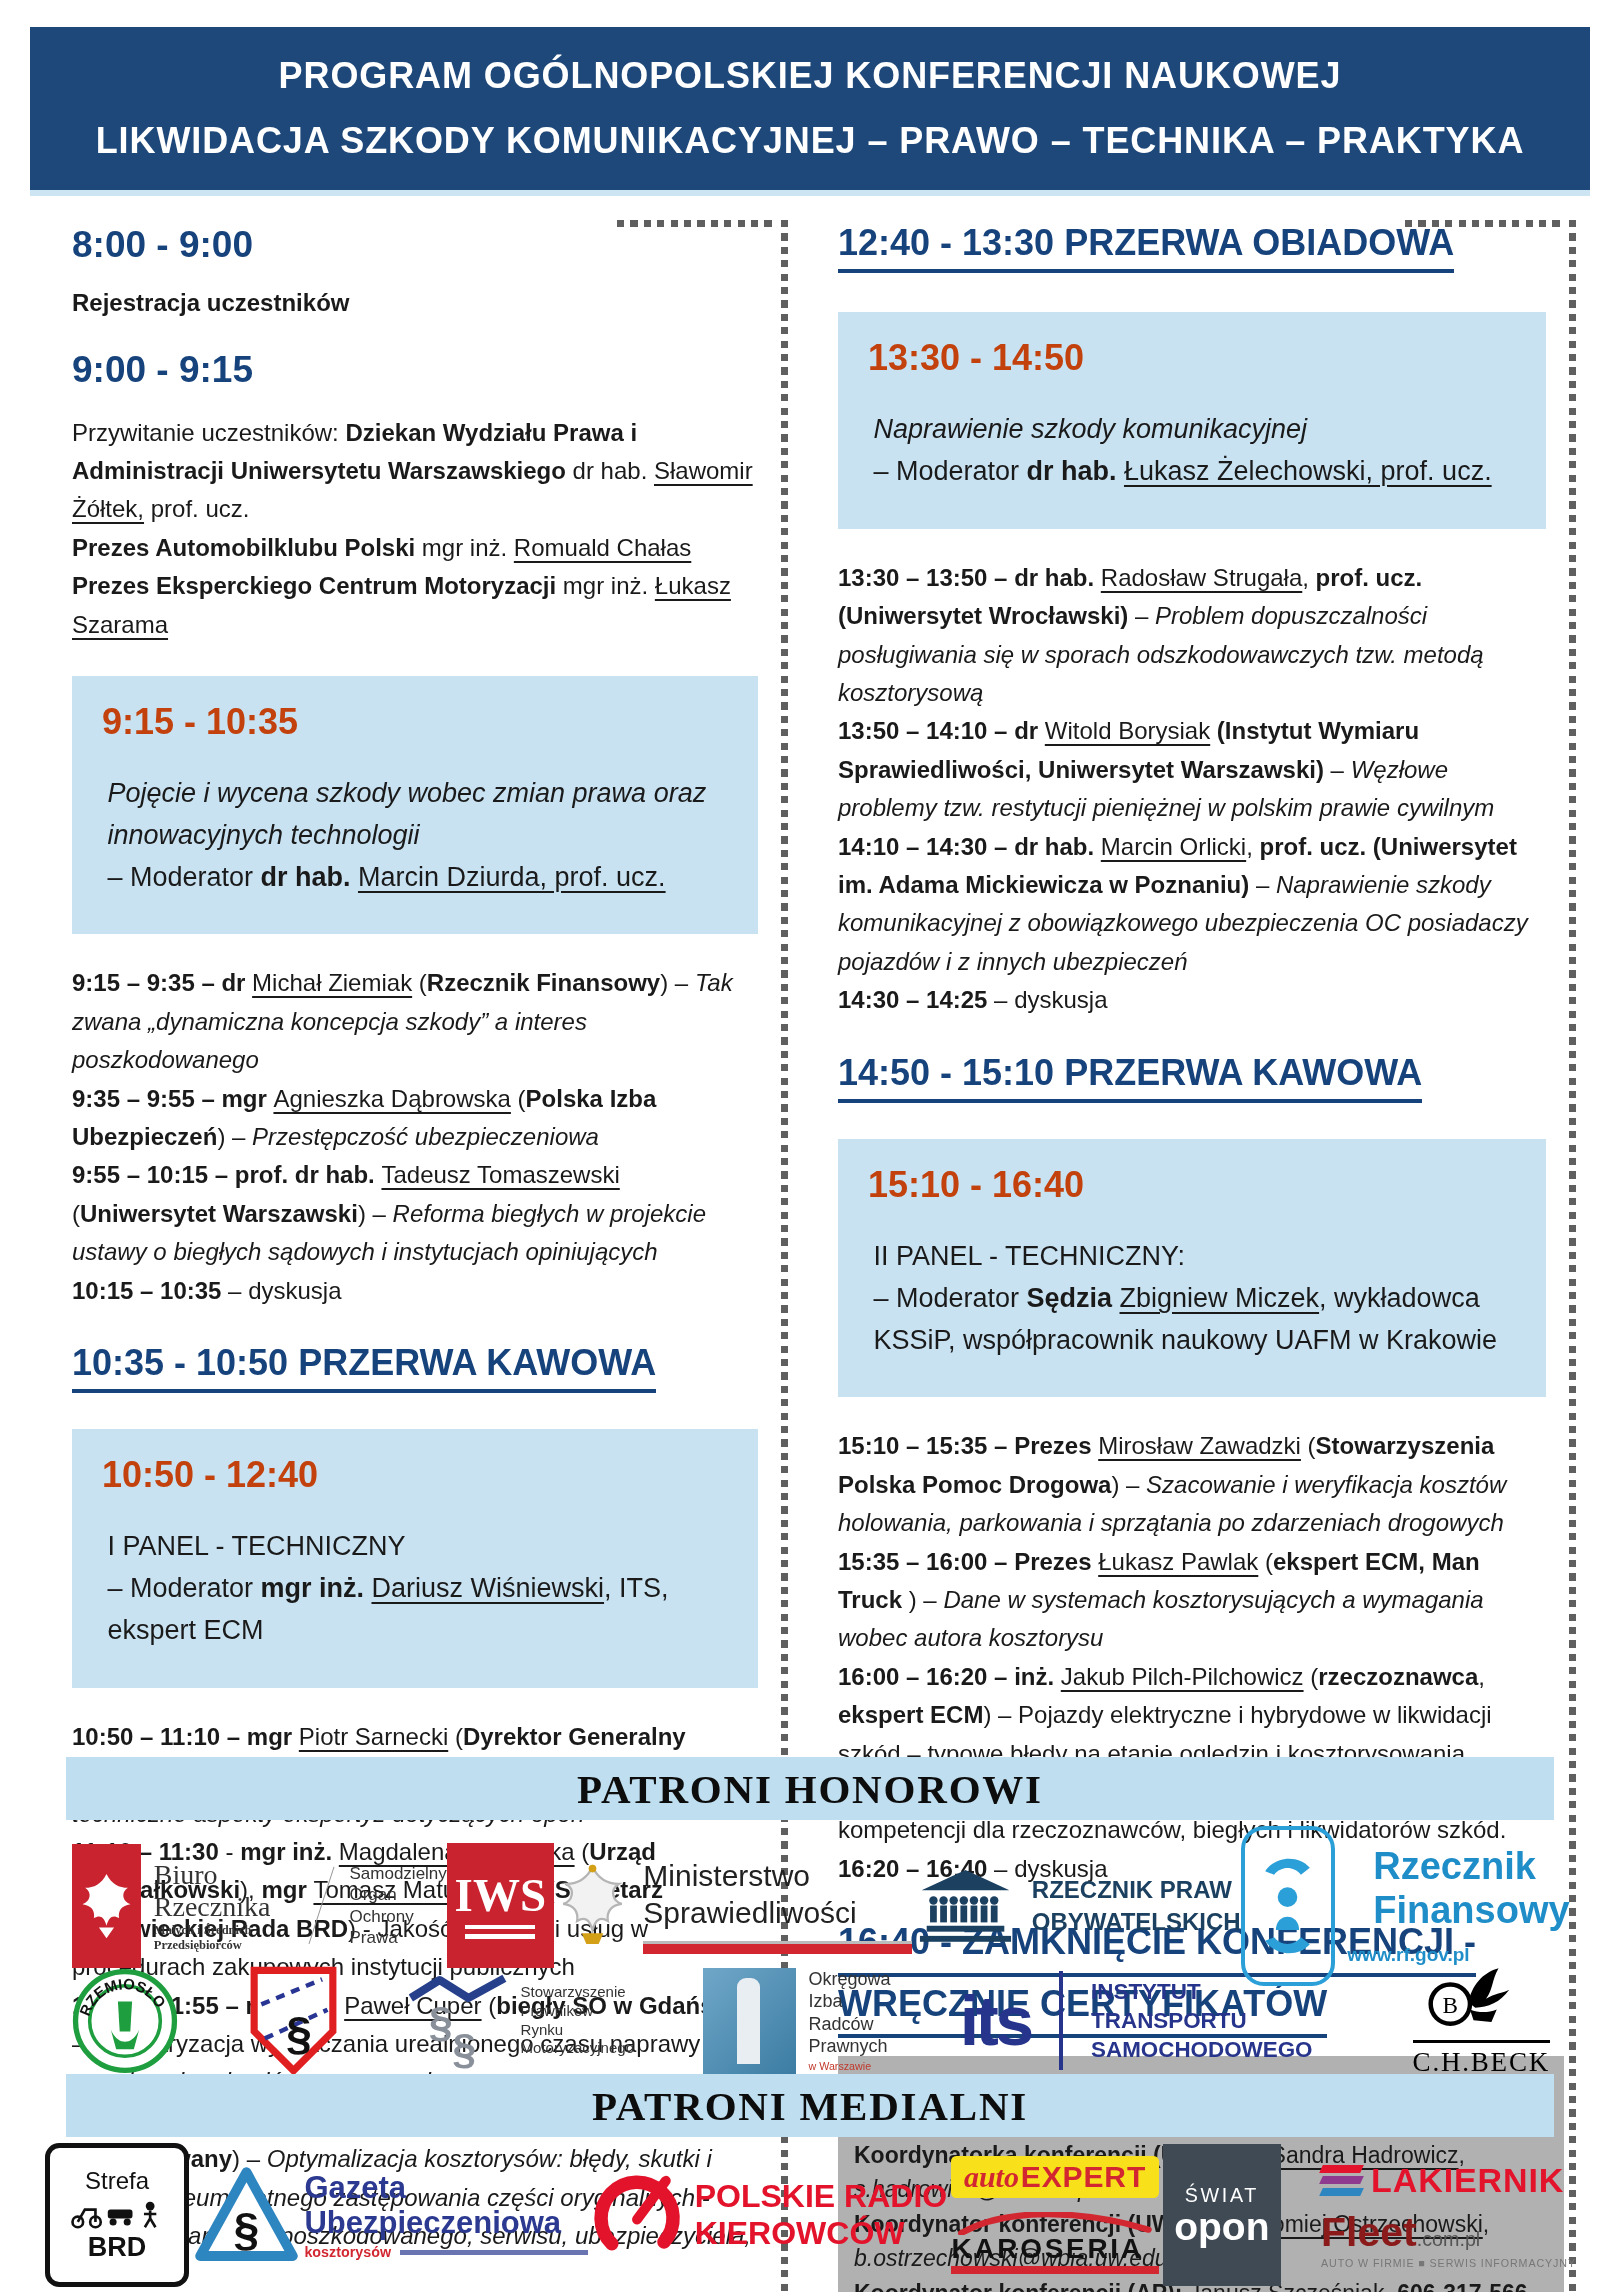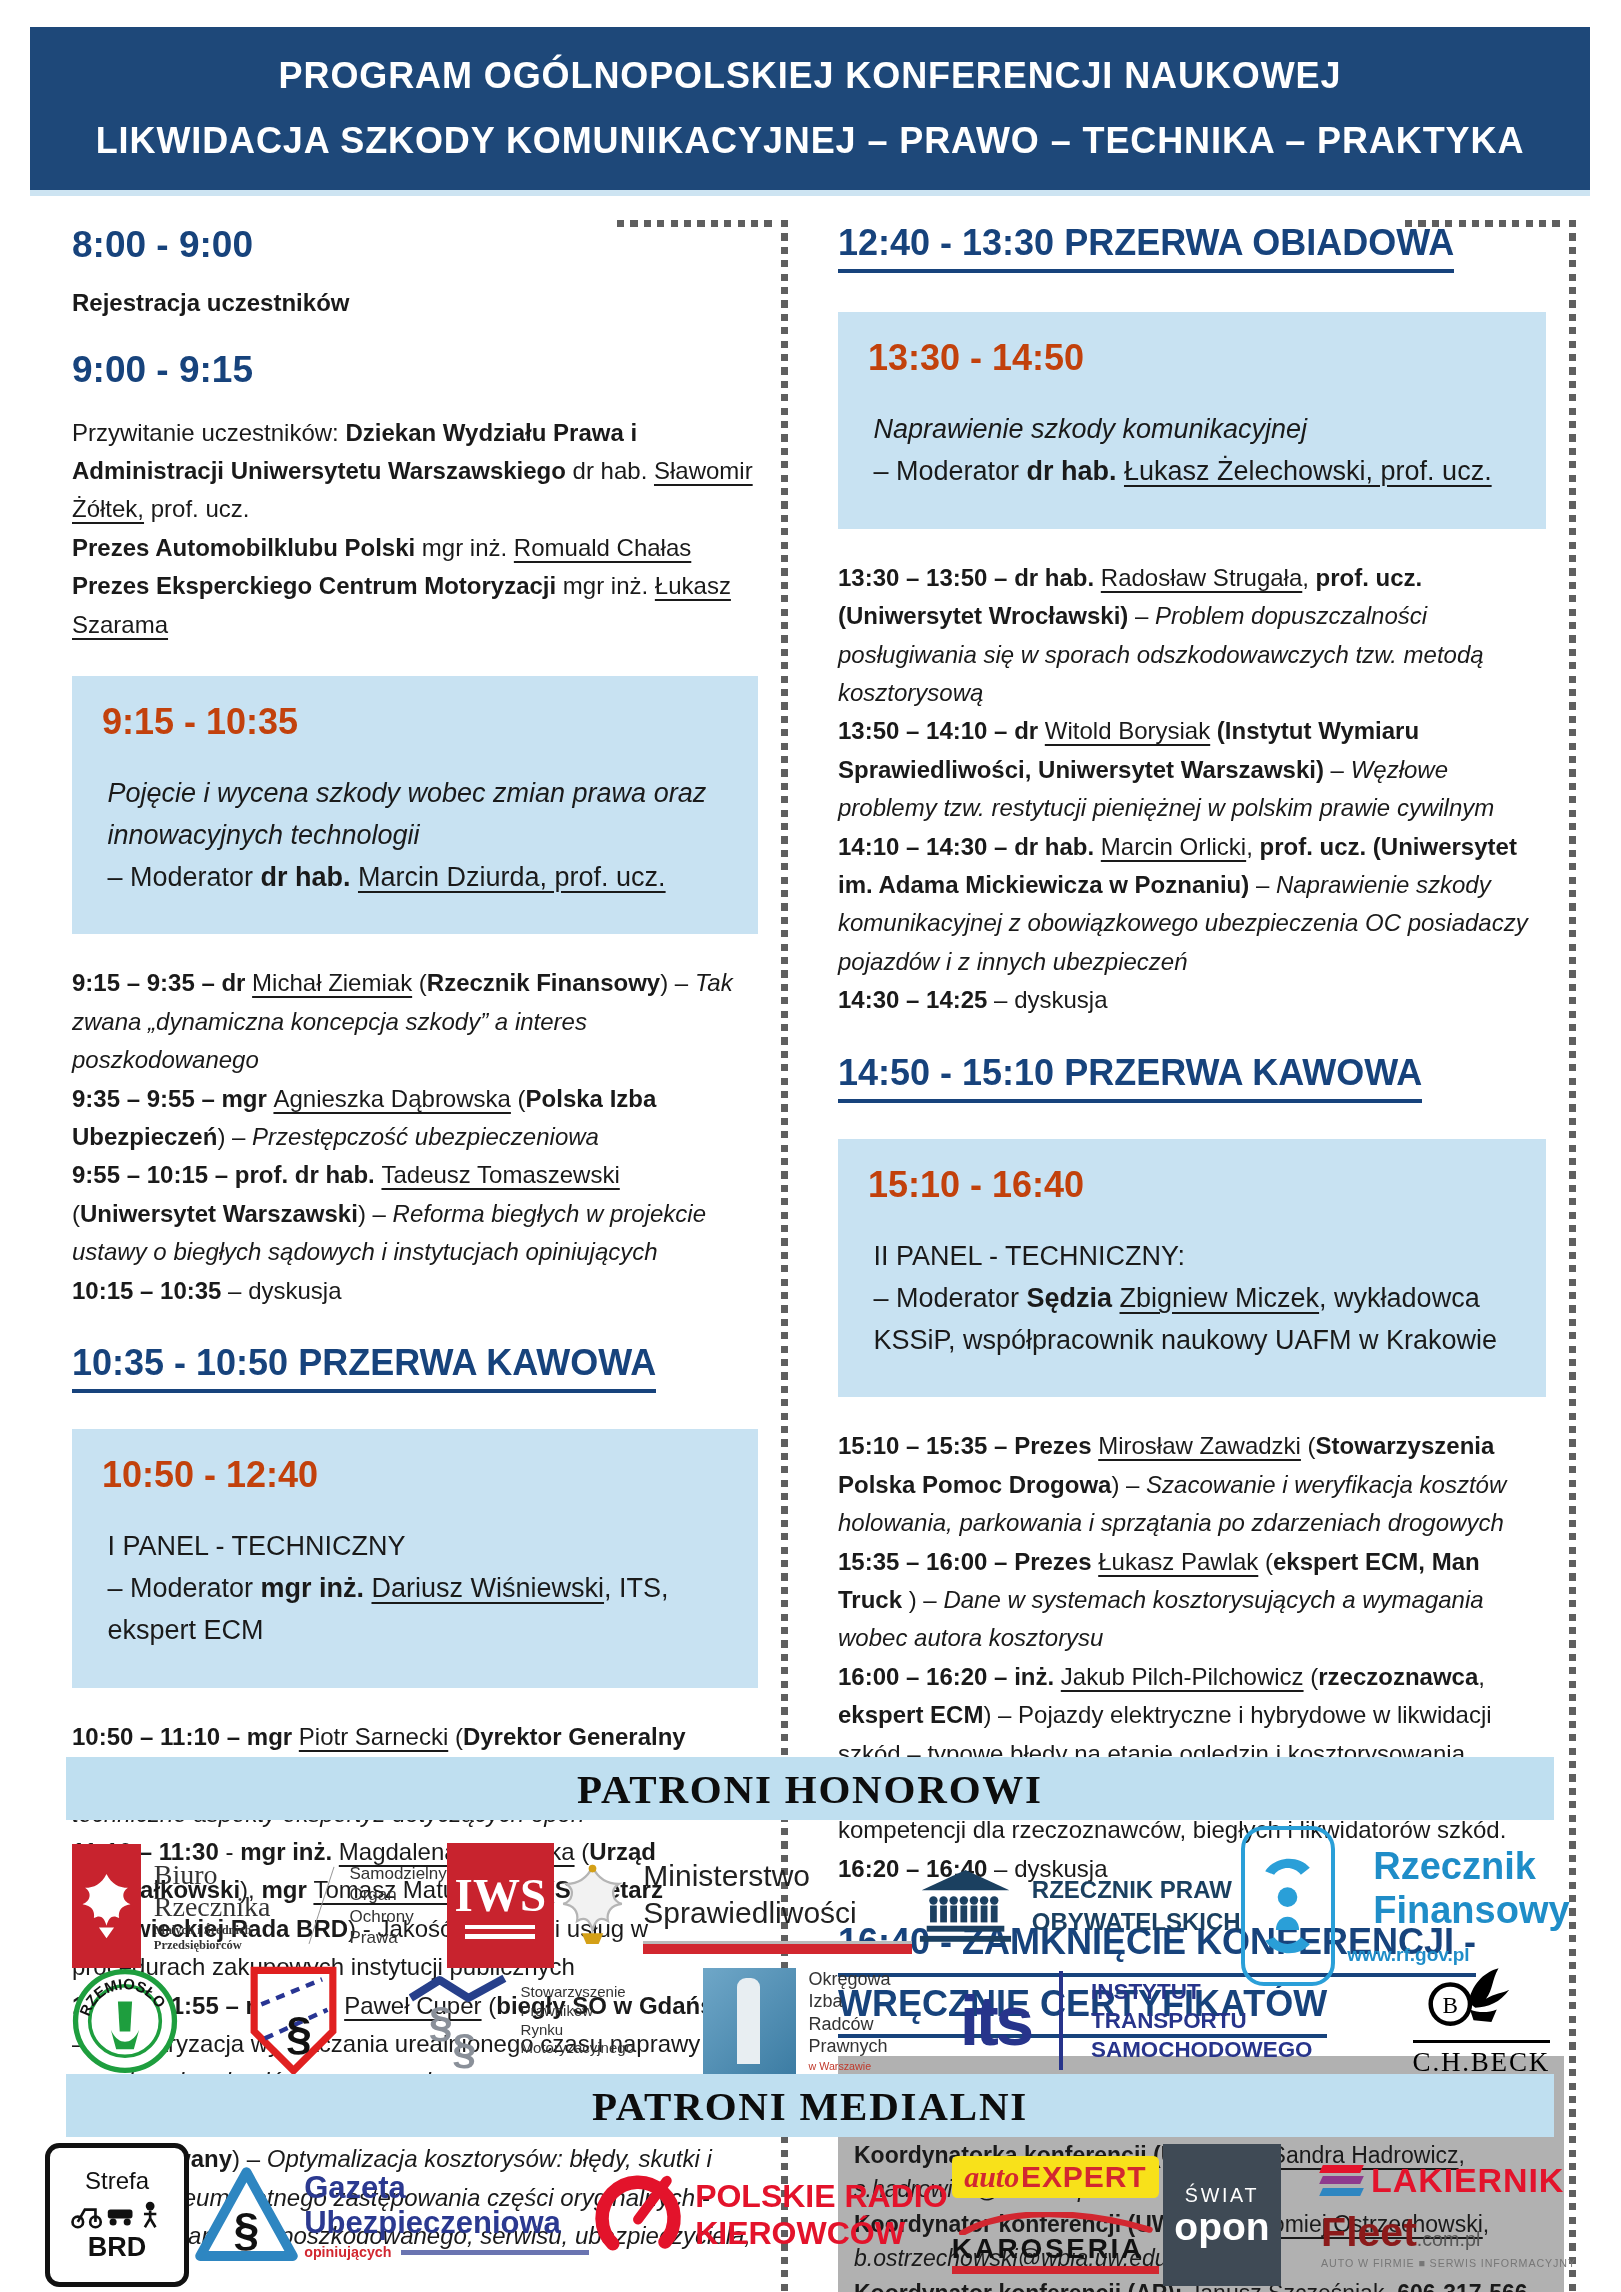--- a/index.html
+++ b/index.html
@@ -422,21 +422,21 @@
       </svg>
     </div>
 
     <div class="logo">
       <div class="stack">
         <div class="gaz-name">
           <div>Gazeta</div>
           <div>Ubezpieczeniowa</div>
         </div>
         <div class="gaz-sub">
-          <span class="gaz-akt">opiniujących</span>
+          <span class="gaz-akt">kosztorysów</span>
           <span class="gaz-line"></span>
         </div>
       </div>
     </div>
 
     <div class="logo">
       <svg width="90" height="90" viewBox="0 0 100 100">
         <path d="M22 82 A 40 40 0 1 1 80 80" fill="none" stroke="#e3132b" stroke-width="15" stroke-linecap="round"></path>
         <line x1="50" y1="55" x2="82" y2="12" stroke="#e3132b" stroke-width="11" stroke-linecap="round"></line>
       </svg>

